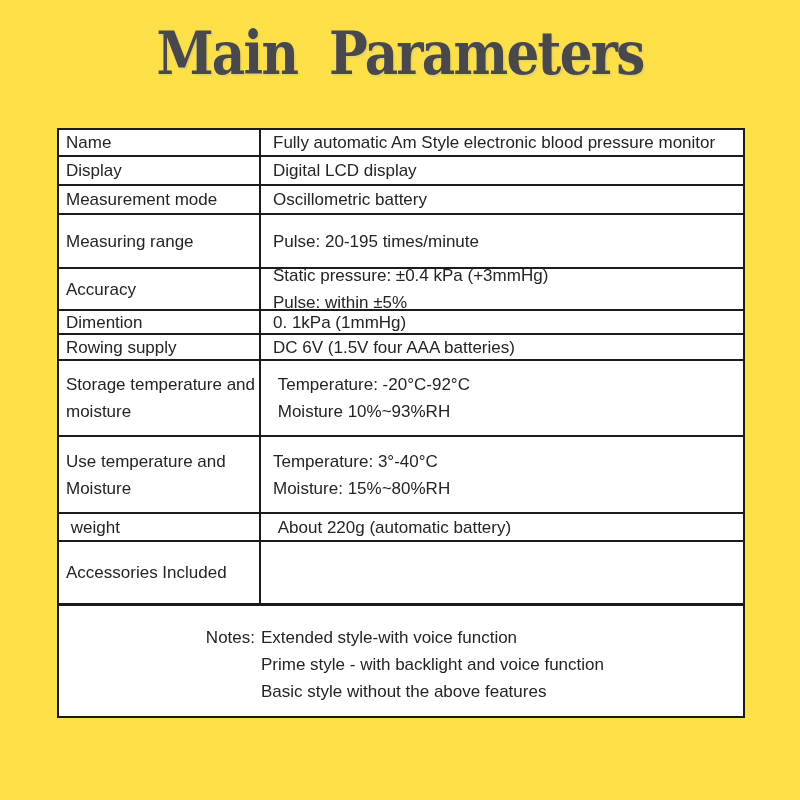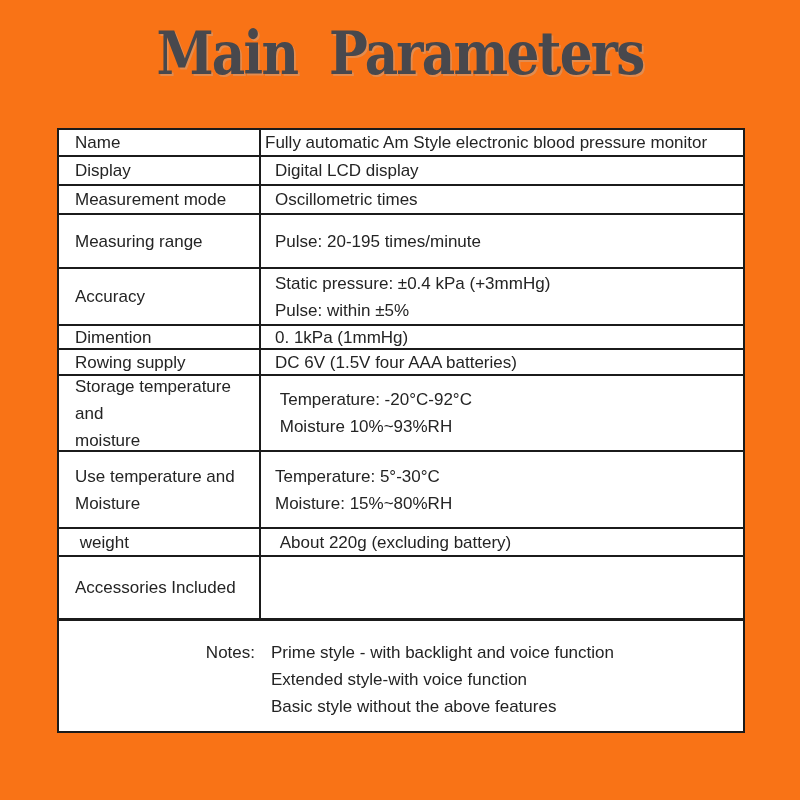--- a/index.html
+++ b/index.html
@@ -1,19 +1,19 @@
 <!DOCTYPE html>
 <html><head>
 <meta charset="utf-8">
 <style>
   html,body{margin:0;padding:0;background:#ffffff;}
   .page{
     position:relative;
     width:800px;height:800px;
-    background:#f97316;
+    background:#fde047;
     font-family:"Liberation Sans","DejaVu Sans",sans-serif;
     color:#242424;
     overflow:hidden;
   }
   .title{
     position:absolute;
     top:18px;left:0;
     width:100%;
     margin:0;
     text-align:center;
@@ -34,40 +34,40 @@
     width:688px;
     border:2px solid #1b1b1b;
     box-sizing:border-box;
     background:#fff;
   }
   .row{
     display:grid;
     grid-template-columns:202px 1fr;
     box-sizing:border-box;
   }
-  .row + .row{border-top:2px solid #1b1b1b;gap:10px;}
+  .row + .row{border-top:2px solid #1b1b1b;}
   .cell{
     display:flex;
     flex-direction:column;
     justify-content:center;
     box-sizing:border-box;
     overflow:hidden;
   }
   .cell.label{
     border-right:2px solid #1b1b1b;
-    padding-left:16px;
-  }
-  .cell.value{padding-left:4px;}
+    padding-left:7px;
+  }
+  .cell.value{padding-left:12px;}
   .ln{
     font-size:17px;
     line-height:27px;
     white-space:pre-wrap;
   }
   .r0{height:25px}.r1{height:29px}.r2{height:29px}
-  .r3{height:54px}.r4{height:57px}.r5{height:24px}
+  .r3{height:54px}.r4{height:42px}.r5{height:24px}
   .r6{height:26px}.r7{height:76px}.r8{height:77px}
   .r9{height:28px}.r10{height:32px}.r11{height:63px}
   .row.notes{
     display:flex;
     height:113px;
     border-top:3px solid #1b1b1b;
     align-items:flex-start;
     padding-top:18px;
   }
   .notes-label{
@@ -105,21 +105,21 @@
       <div class="cell value">
         <div class="ln">Digital LCD display</div>
       </div>
     </div>
 
     <div class="row r2">
       <div class="cell label">
         <div class="ln">Measurement mode</div>
       </div>
       <div class="cell value">
-        <div class="ln">Oscillometric times</div>
+        <div class="ln">Oscillometric battery</div>
       </div>
     </div>
 
     <div class="row r3">
       <div class="cell label">
         <div class="ln">Measuring range</div>
       </div>
       <div class="cell value">
         <div class="ln">Pulse: 20-195 times/minute</div>
       </div>
@@ -163,45 +163,45 @@
         <div class="ln"> Moisture 10%~93%RH</div>
       </div>
     </div>
 
     <div class="row r8">
       <div class="cell label">
         <div class="ln">Use temperature and</div>
         <div class="ln">Moisture</div>
       </div>
       <div class="cell value">
-        <div class="ln">Temperature: 5°-30°C</div>
+        <div class="ln">Temperature: 3°-40°C</div>
         <div class="ln">Moisture: 15%~80%RH</div>
       </div>
     </div>
 
     <div class="row r9">
       <div class="cell label">
         <div class="ln"> weight</div>
       </div>
       <div class="cell value">
-        <div class="ln"> About 220g (excluding battery)</div>
+        <div class="ln"> About 220g (automatic battery)</div>
       </div>
     </div>
 
 
     <div class="row r11">
       <div class="cell label">
         <div class="ln">Accessories Included</div>
       </div>
       <div class="cell value"></div>
     </div>
 
     <div class="row notes">
       <div class="notes-label">Notes:</div>
       <div class="notes-lines">
+        <div class="ln">Extended style-with voice function</div>
         <div class="ln">Prime style - with backlight and voice function</div>
-        <div class="ln">Extended style-with voice function</div>
         <div class="ln">Basic style without the above features</div>
       </div>
     </div>
 
   </div>
 </div>
 
 </body></html>

